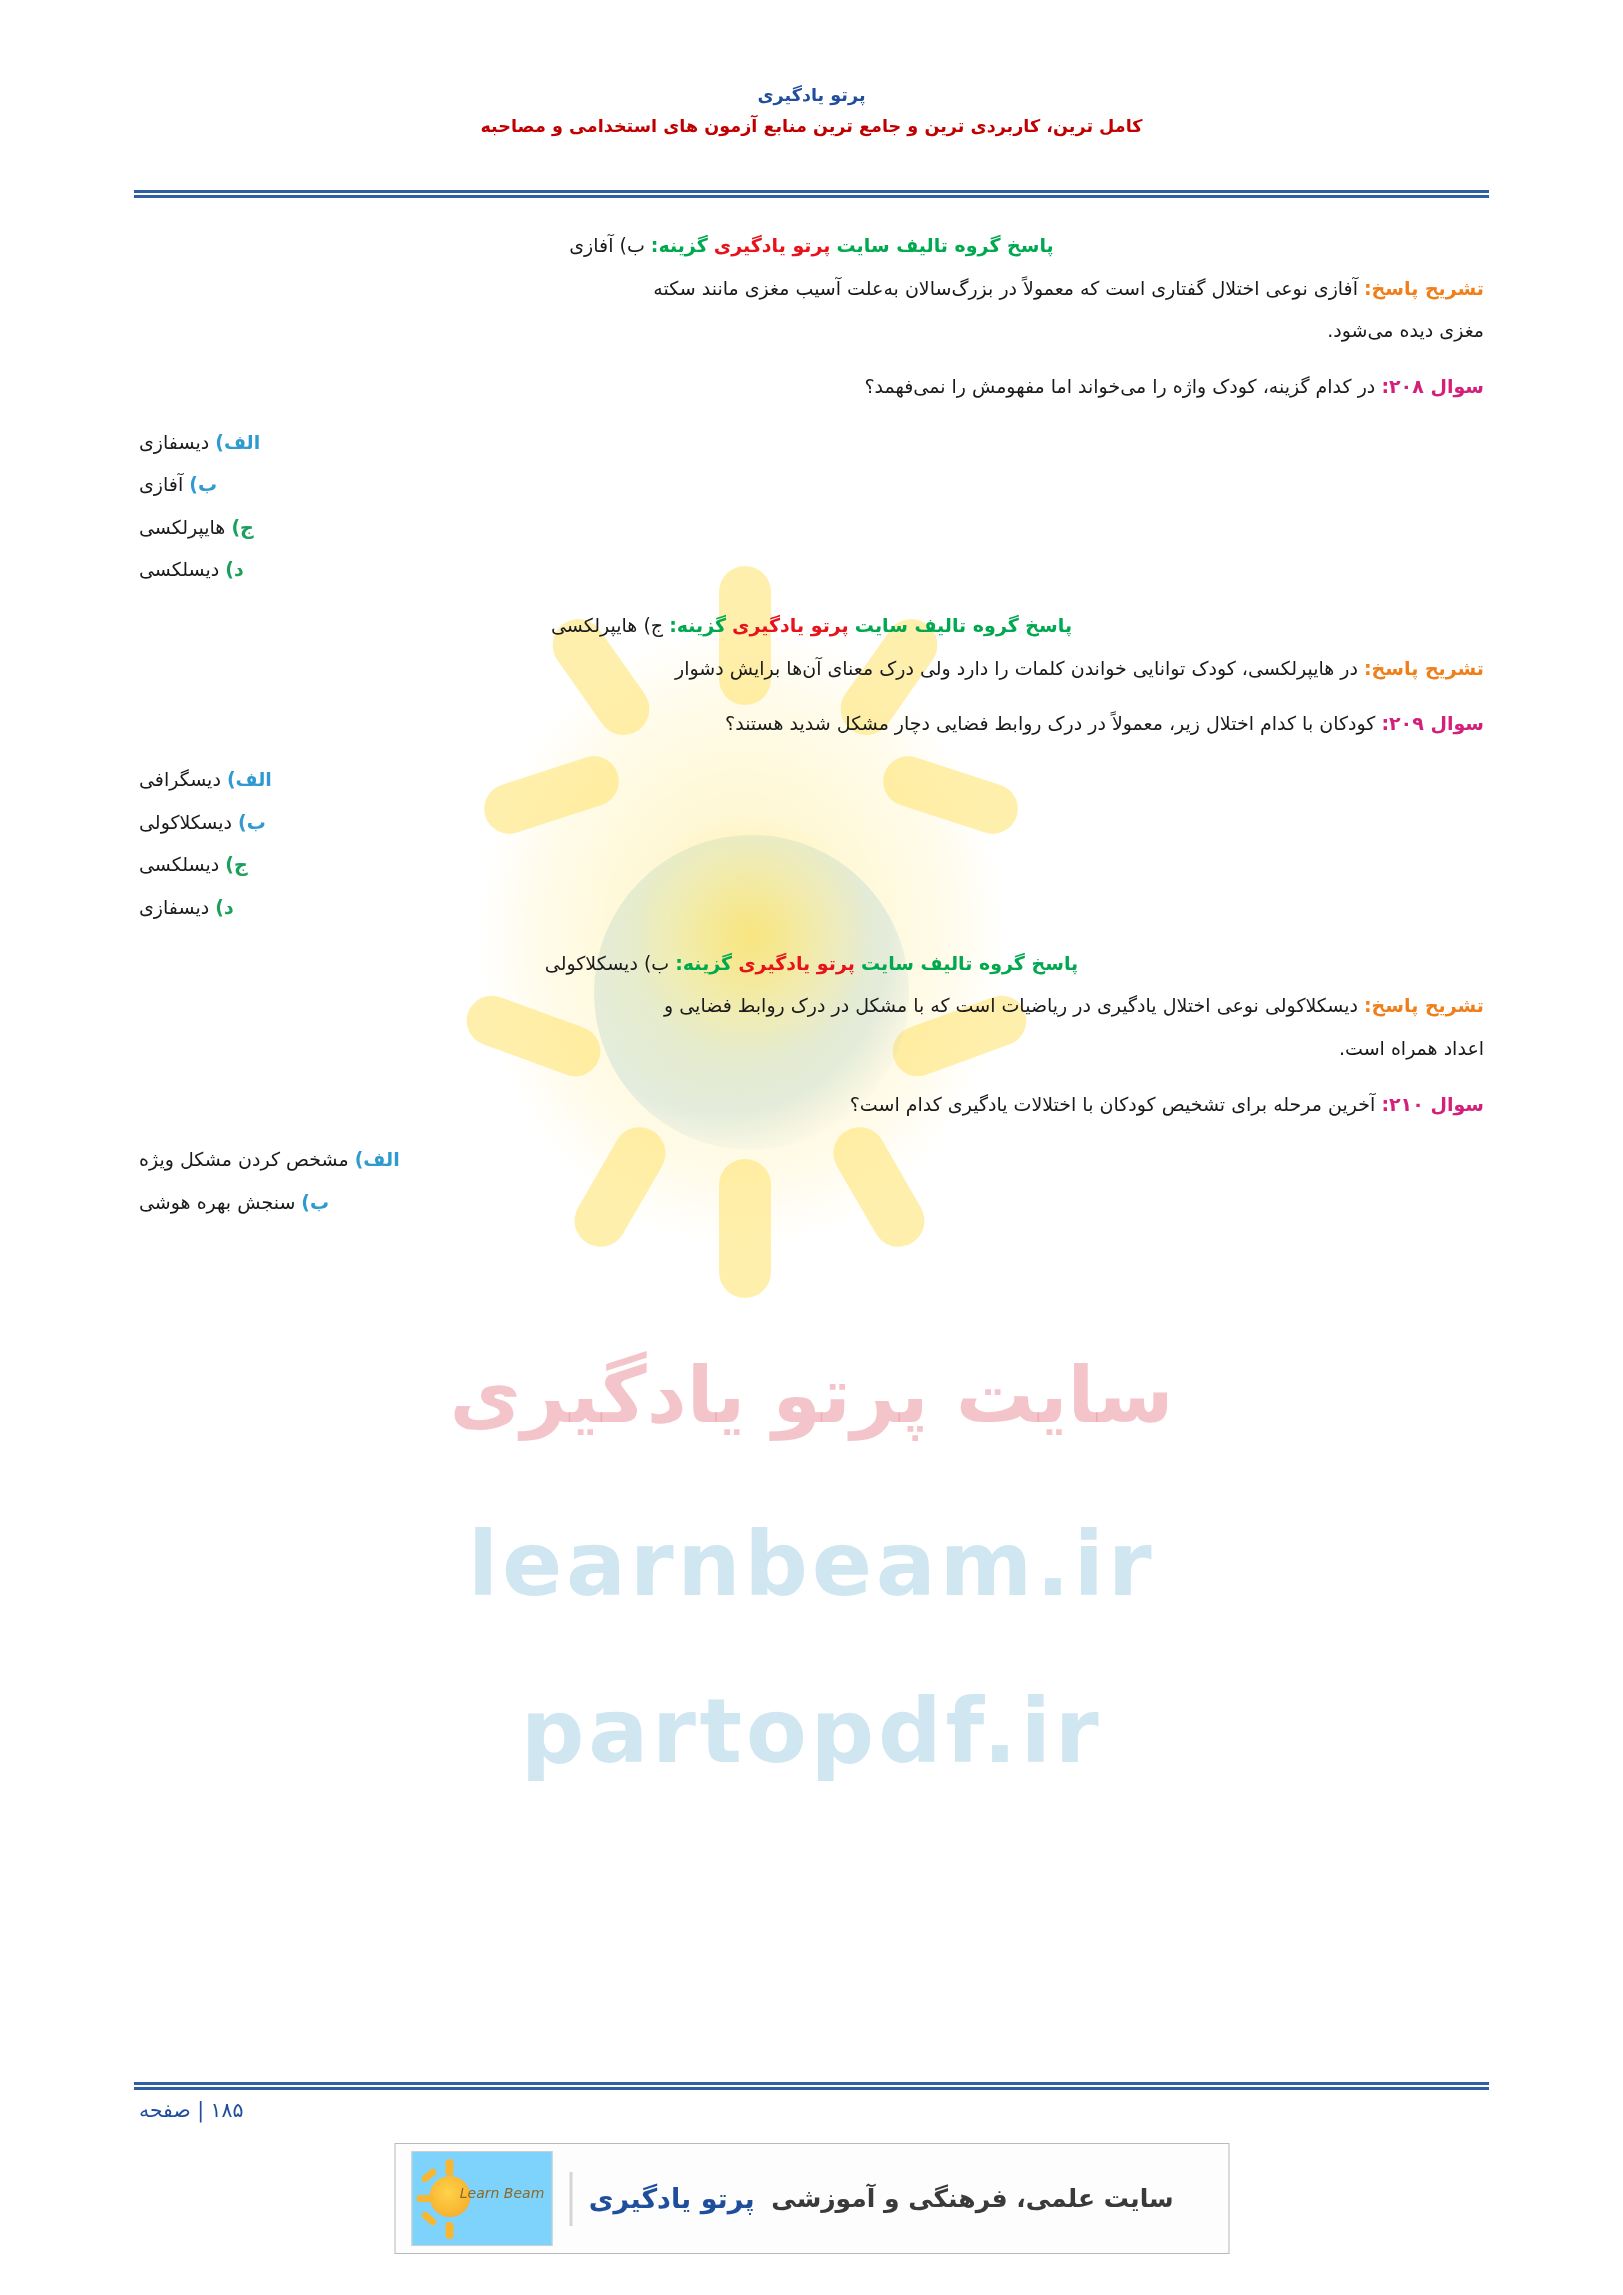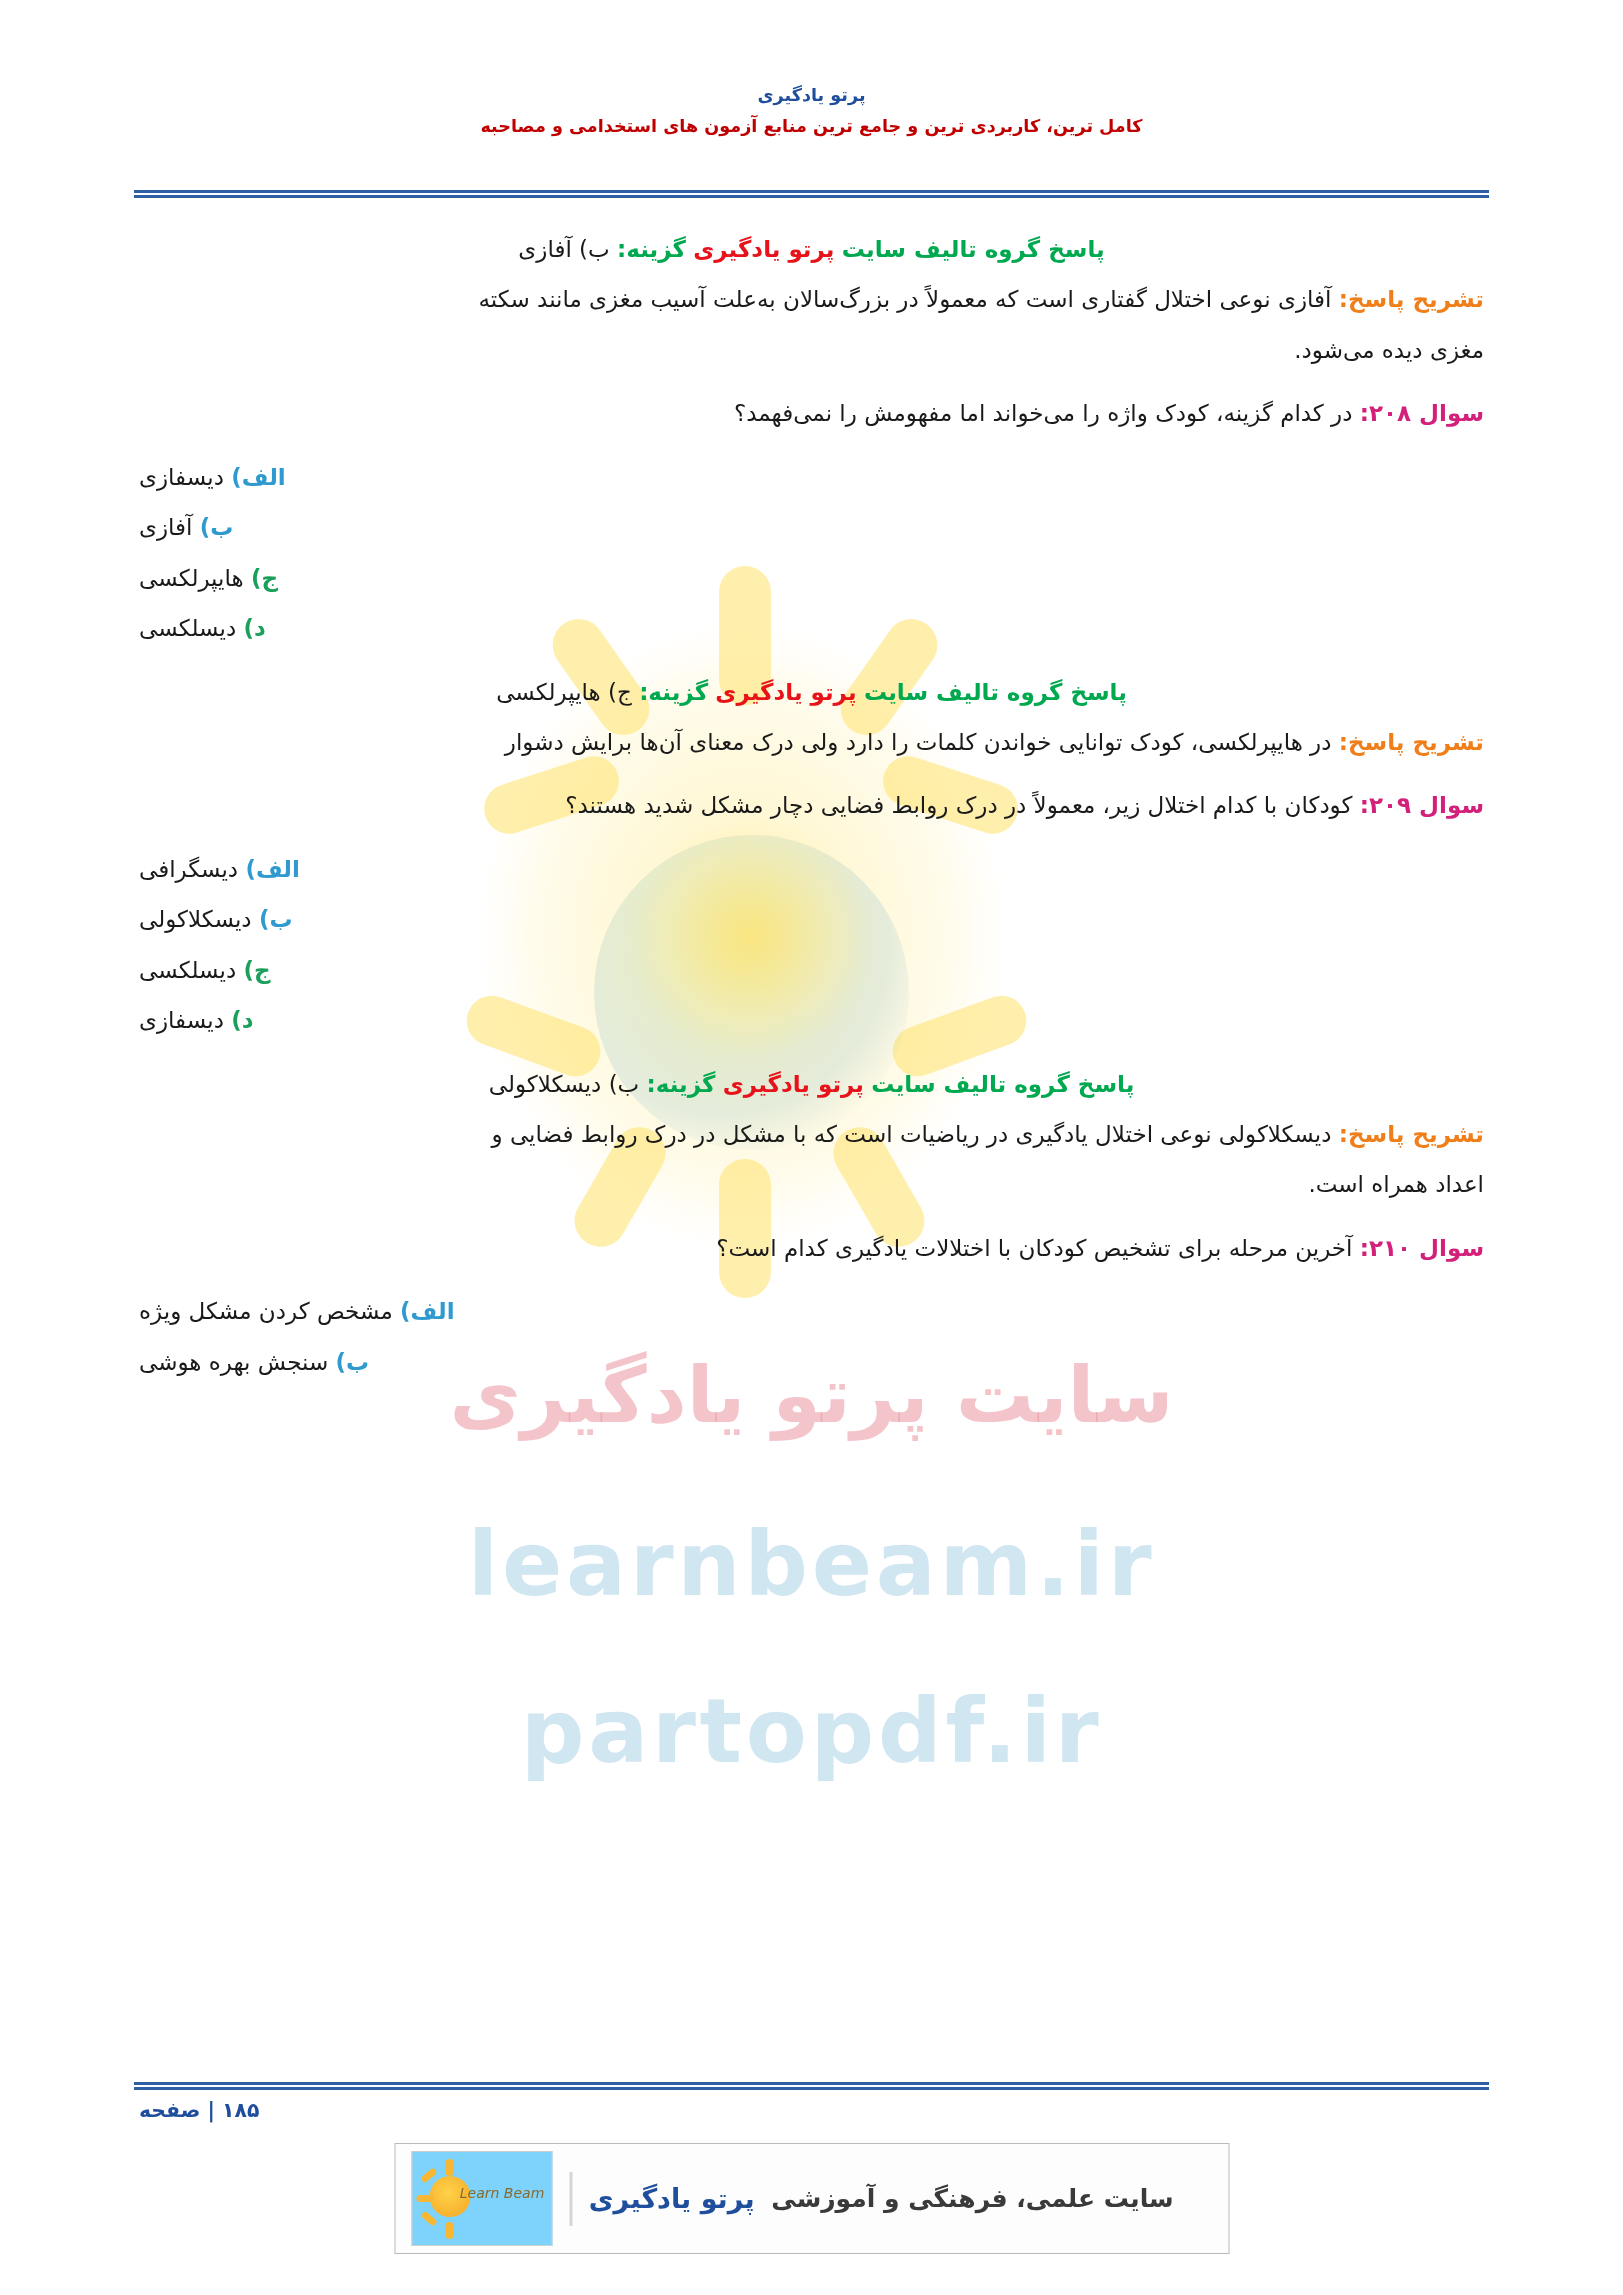--- a/index.html
+++ b/index.html
@@ -132,21 +132,21 @@
 
   
   .content {
     position: absolute;
     top: 227px;
     left: 139px;
     right: 139px;
     text-align: right;
   }
   .line {
-    font-size: 23px;
+    font-size: 19px;
     line-height: 1.95;
     color: #1a1a1a;
     margin: 0 0 5.6px 0;
     direction: rtl;
   }
   .ans-line { text-align: center; }
   .exp-line { text-align: justify; text-align-last: right; }
   .q-line { text-align: justify; text-align-last: right; }
   .opt-line { text-align: left; }
   .cont-line { text-align: right; }
@@ -164,21 +164,21 @@
 
   .spacer-sm { height: 13px; }
 
   
   .footer-page {
     position: absolute;
     top: 2098px;
     left: 139px;
     font-size: 20.4px;
     color: #1f4e9c;
-    font-weight: bold;
+    font-weight: normal;
     direction: rtl;
   }
   .footer-badge {
     position: absolute;
     top: 2143px;
     left: 50%;
     transform: translateX(-50%);
     width: 835px;
     height: 111px;
     border: 1.9px solid #b9b9b9;

